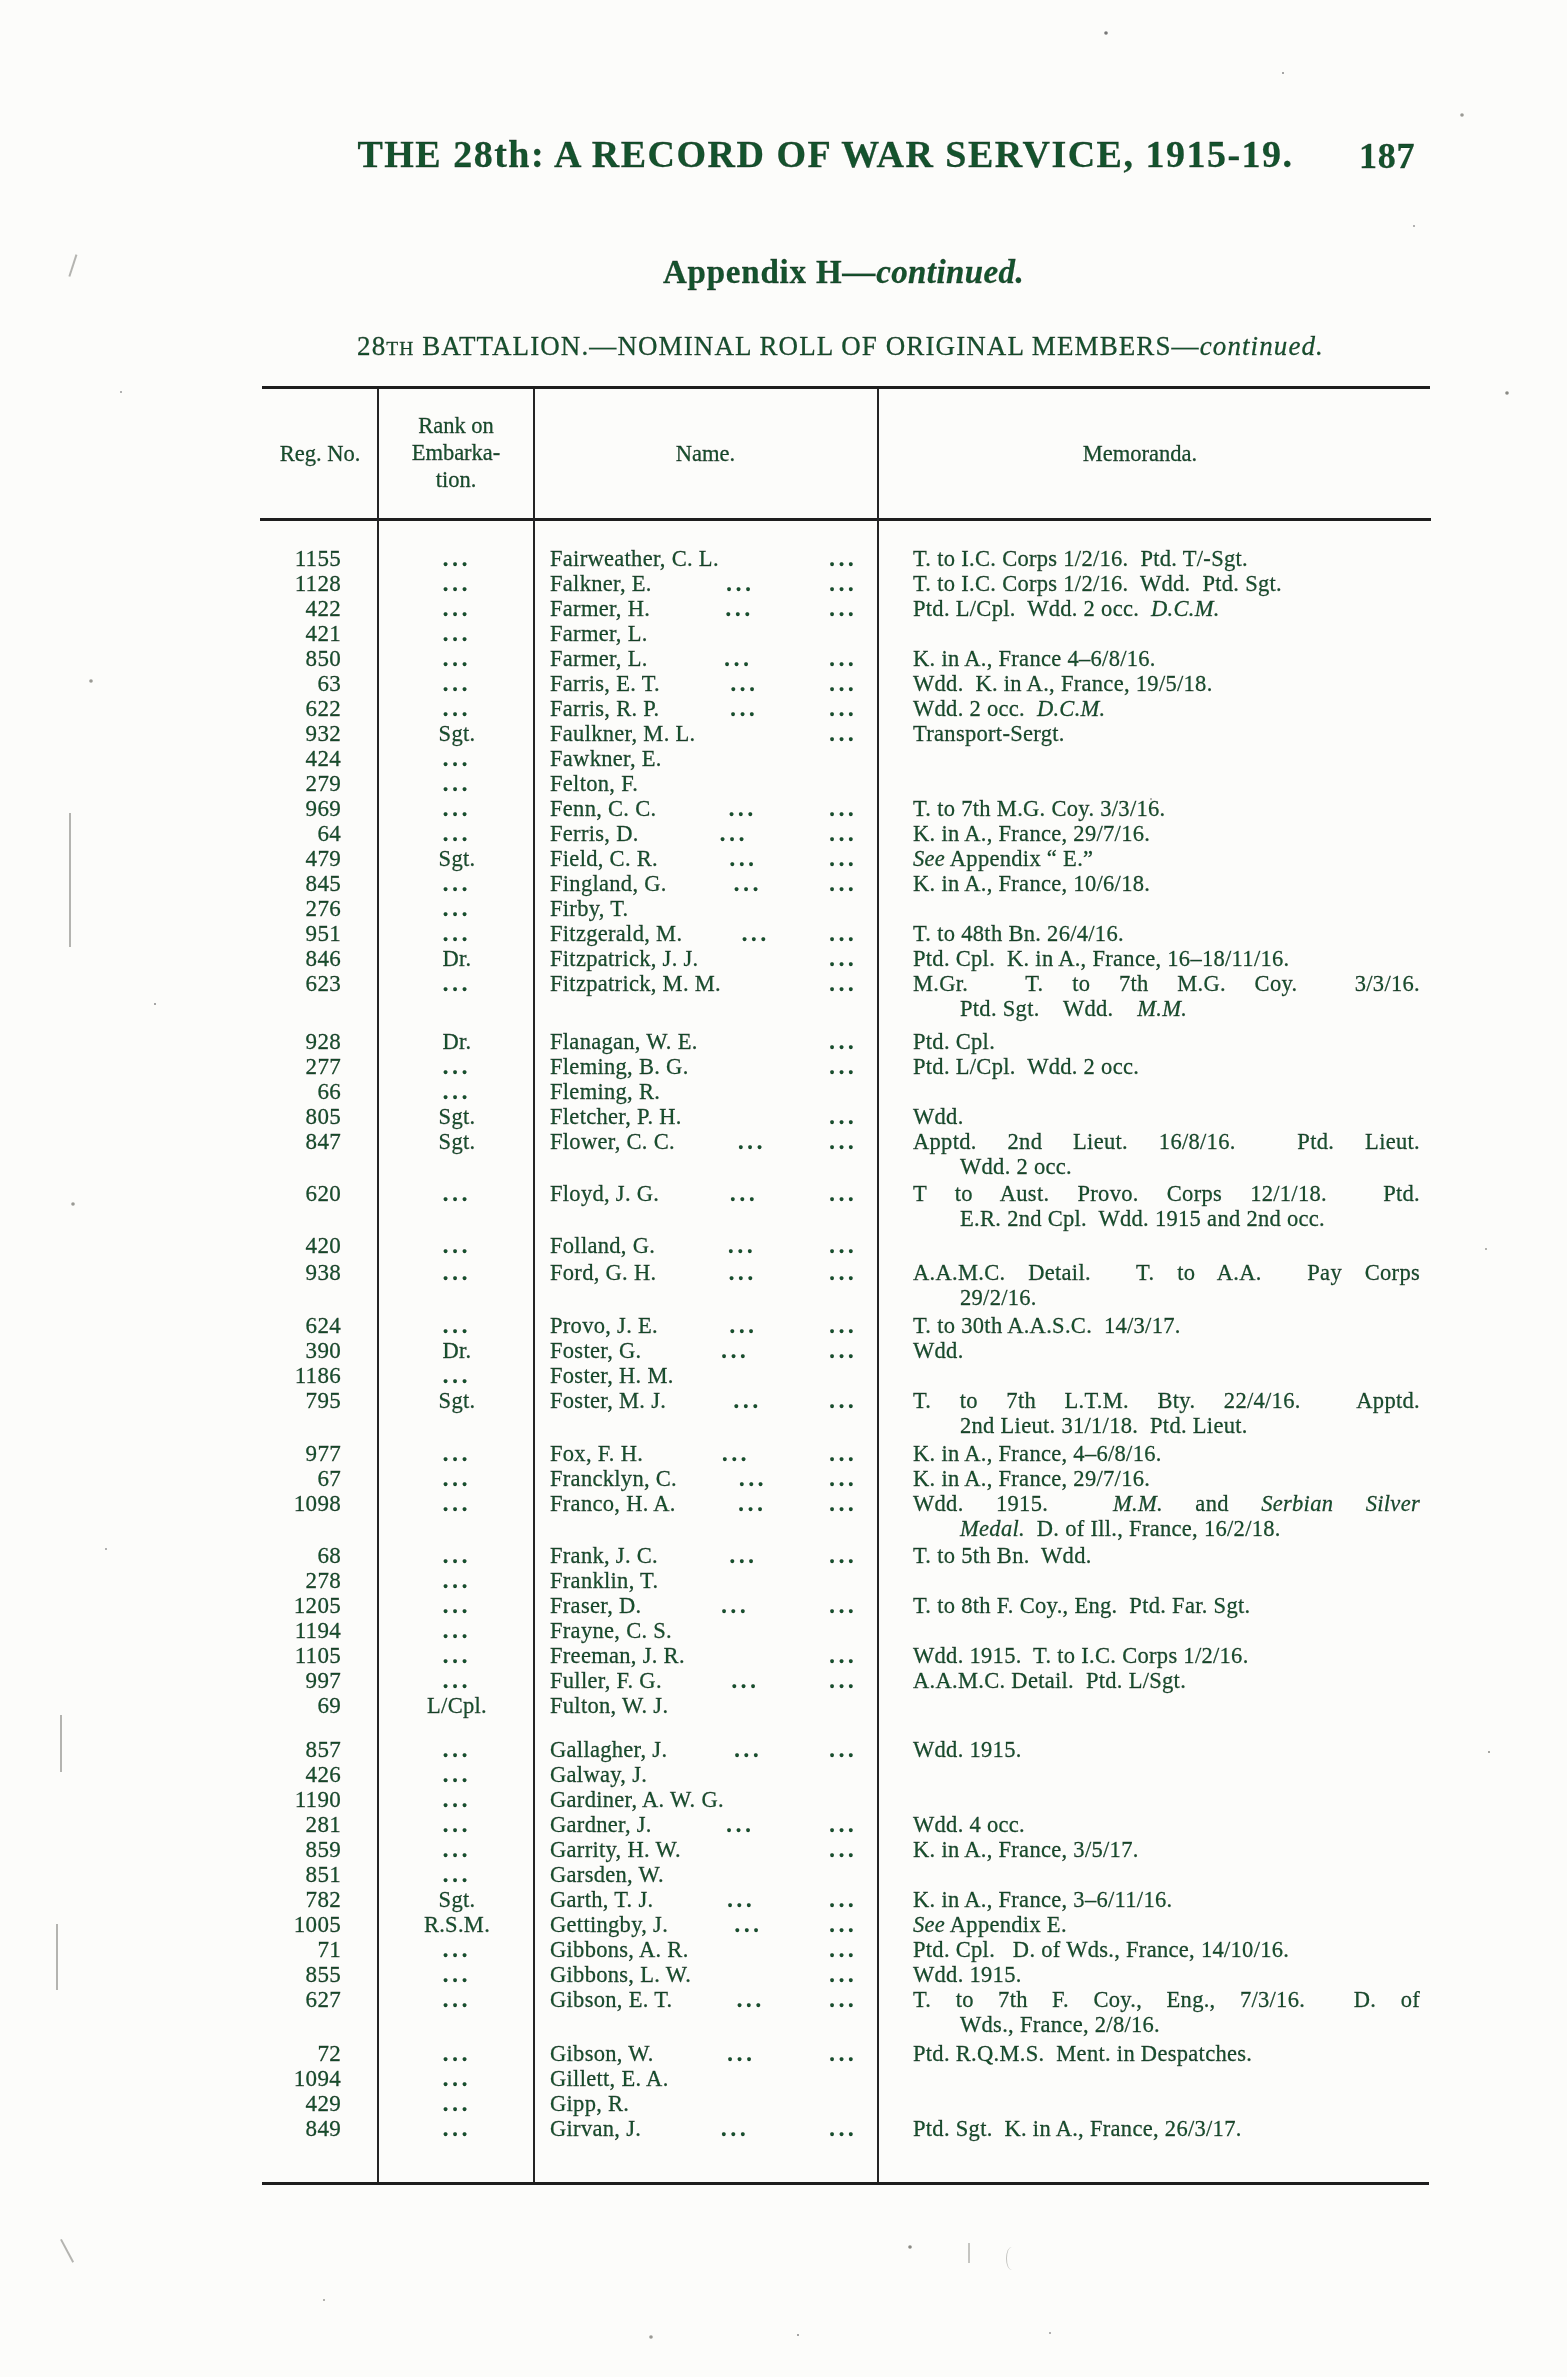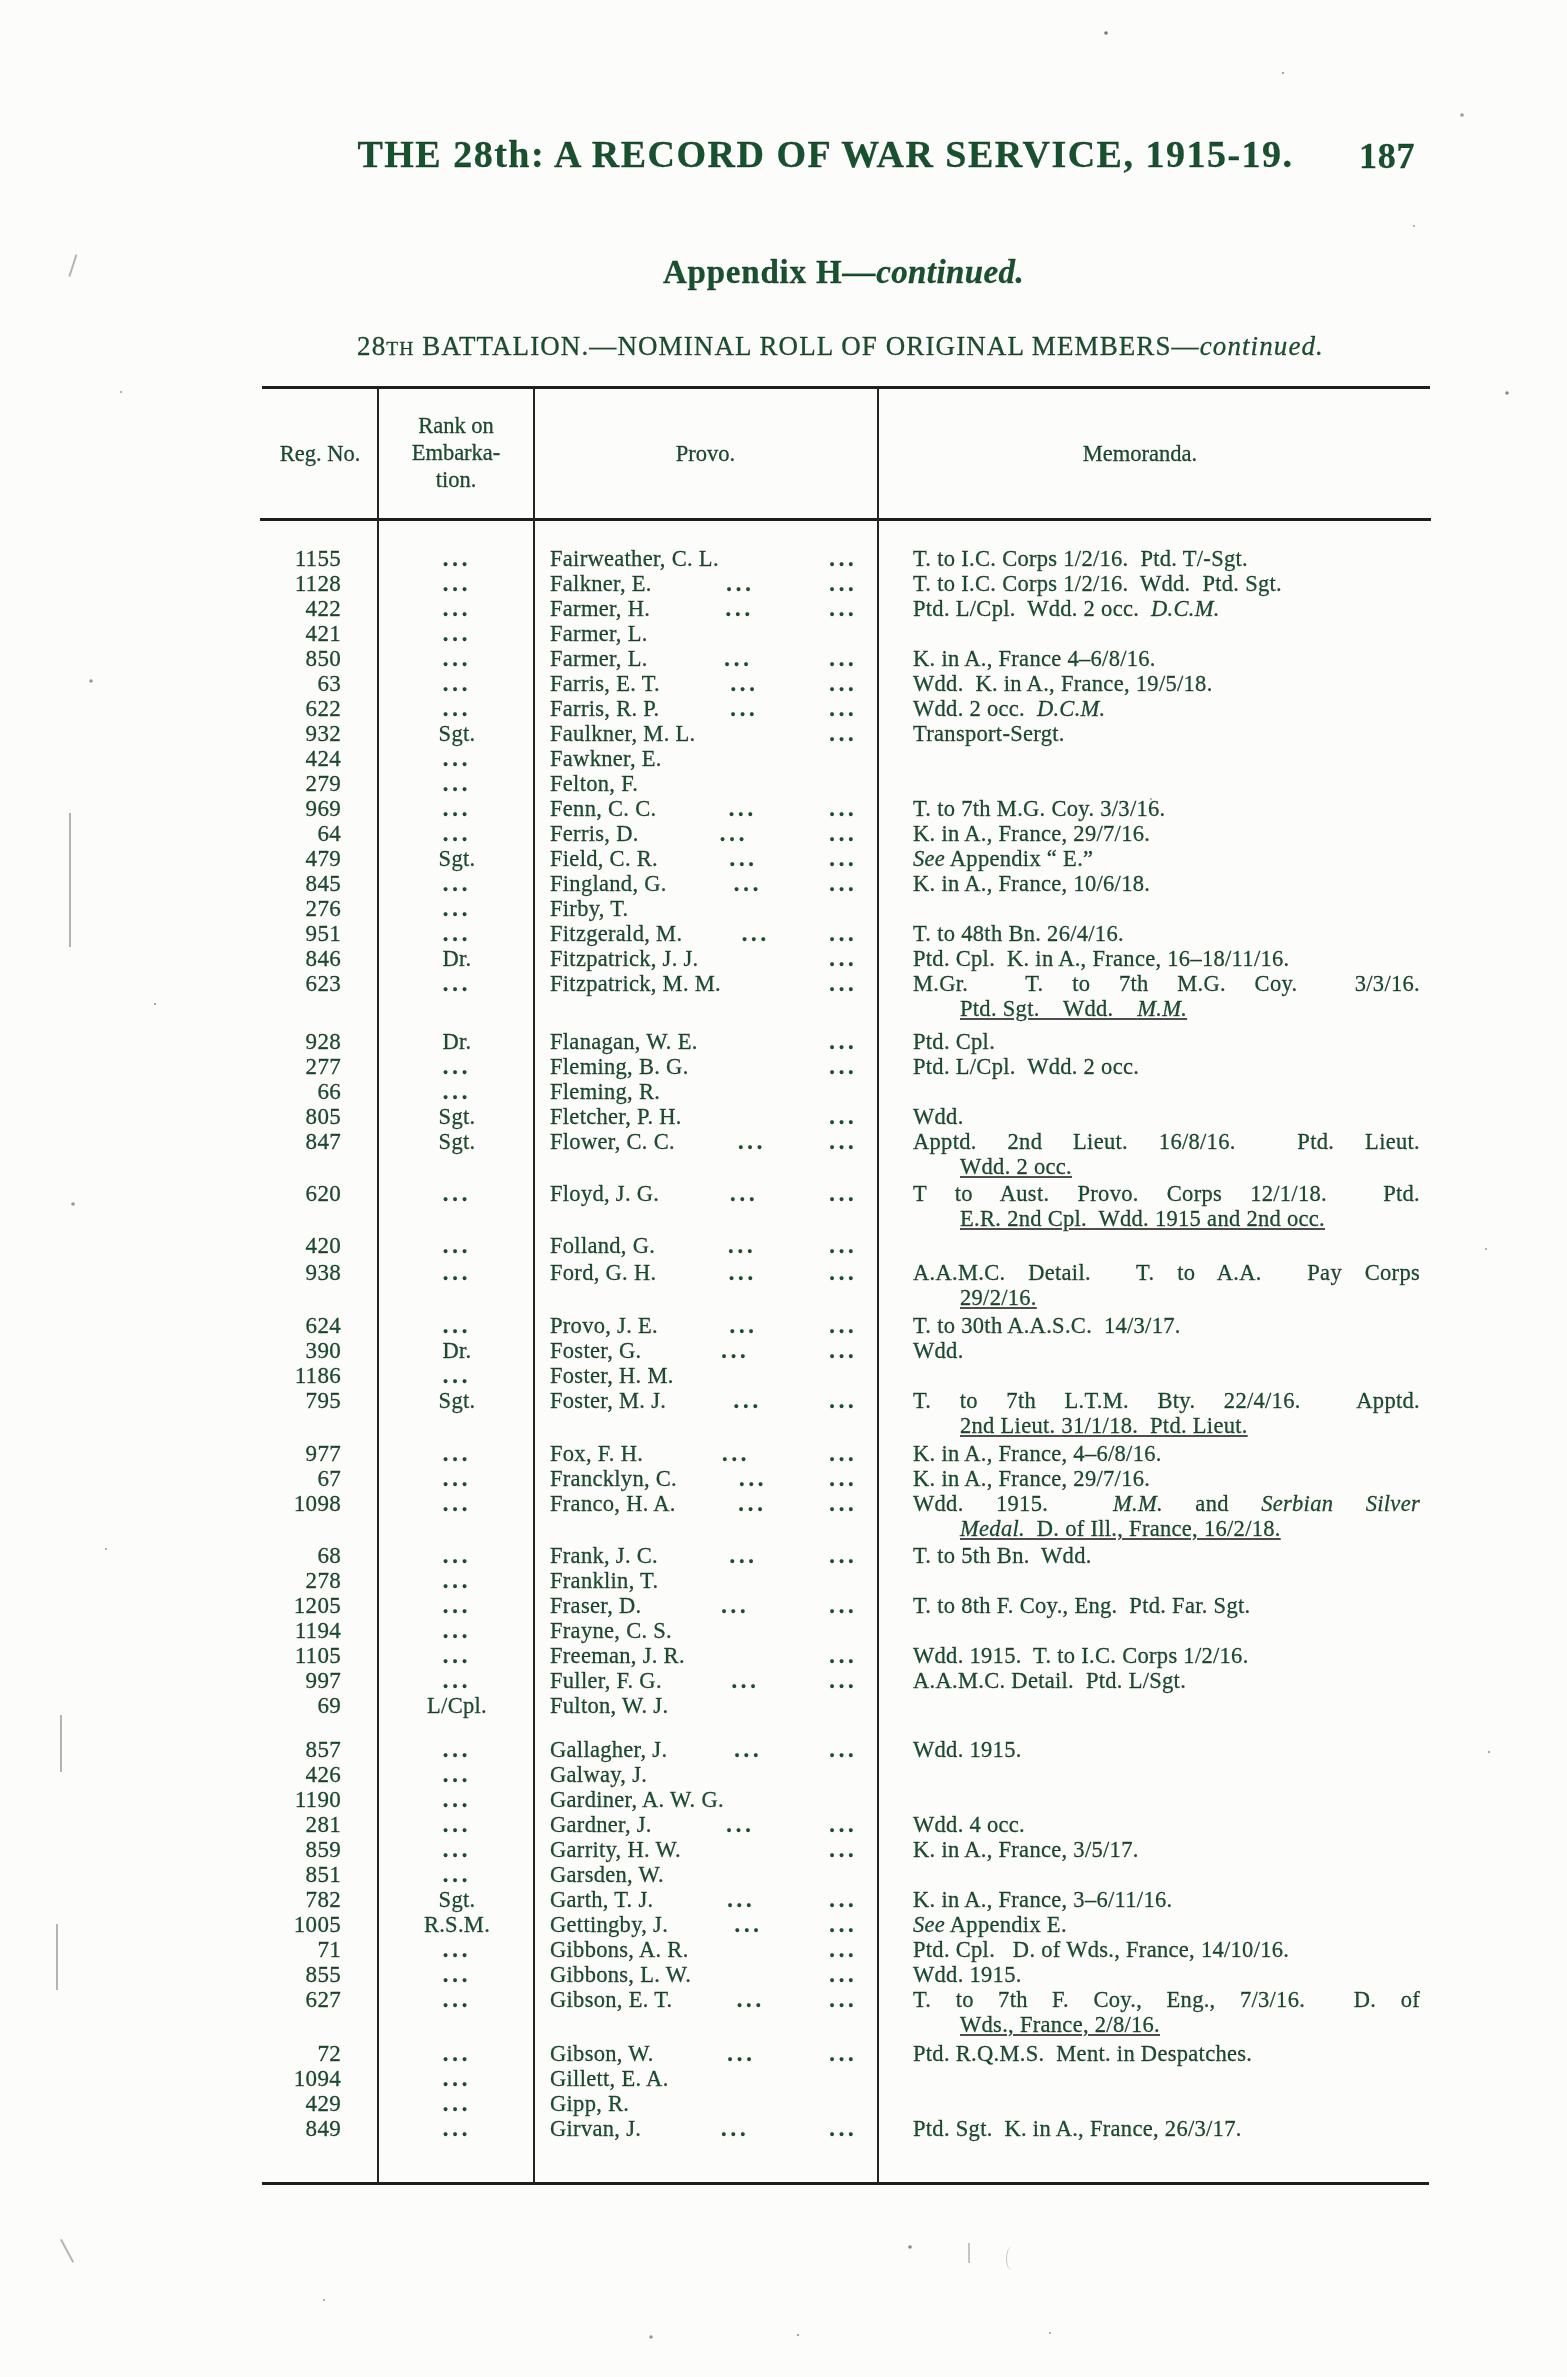--- a/index.html
+++ b/index.html
@@ -52,21 +52,21 @@
   .row{display:flex; align-items:flex-start;}
   .c{flex:none;}
   .reg{width:117px; text-align:right; padding-right:38px; box-sizing:border-box; font-size:23px;}
   .rank{width:156px; text-align:center;}
   .rank.dots, .dg{letter-spacing:3.8px; font-weight:bold;}
   .name{width:345px; box-sizing:border-box; padding:0 22.5px 0 15px; display:flex;}
   .name .nm{white-space:pre;}
   .name .dg{margin-left:auto;}
   .memo{width:549px; box-sizing:border-box; padding-left:33px; padding-right:9px;}
   .memo .ml{white-space:pre-wrap;}
-  .memo .ml.l2{padding-left:47px;text-decoration:underline;}
+  .memo .ml.l2{padding-left:47px;}
   .memo.multi .ml.l1{text-align:justify; text-align-last:justify;}
   
   .artifact{position:absolute; background:#8d8d88; opacity:.65;}
   .a-gut1{left:69px; top:813px; width:1.5px; height:134px;}
   .a-gut2{left:60px; top:1715px; width:1.5px; height:57px;}
   .a-gut3{left:56px; top:1924px; width:1.5px; height:66px;}
   .a-slash{left:72px; top:254px; width:1.5px; height:22.5px; transform:rotate(18deg);}
   .a-bslash{left:66px; top:2238px; width:1.5px; height:25.6px; transform:rotate(-28deg);}
   .a-tick1{left:968px; top:2243px; width:1.5px; height:19.5px; opacity:.5;}
   .a-paren{
@@ -100,21 +100,21 @@
   <div class="vrule v1"></div>
   <div class="vrule v2"></div>
   <div class="vrule v3"></div>
 
   <div class="th th-reg">Reg. No.</div>
   <div class="th th-rank">
     <div>Rank on</div>
     <div>Embarka-</div>
     <div>tion.</div>
   </div>
-  <div class="th th-name">Provo.</div>
+  <div class="th th-name">Name.</div>
   <div class="th th-memo">Memoranda.</div>
 
   <div class="tbody" id="tbody">
       <div class="row">
         <div class="c reg">1155</div>
         <div class="c rank dots">...</div>
         <div class="c name">
           <span class="nm">Fairweather, C. L.</span>
           <span class="dg">...</span>
         </div>

